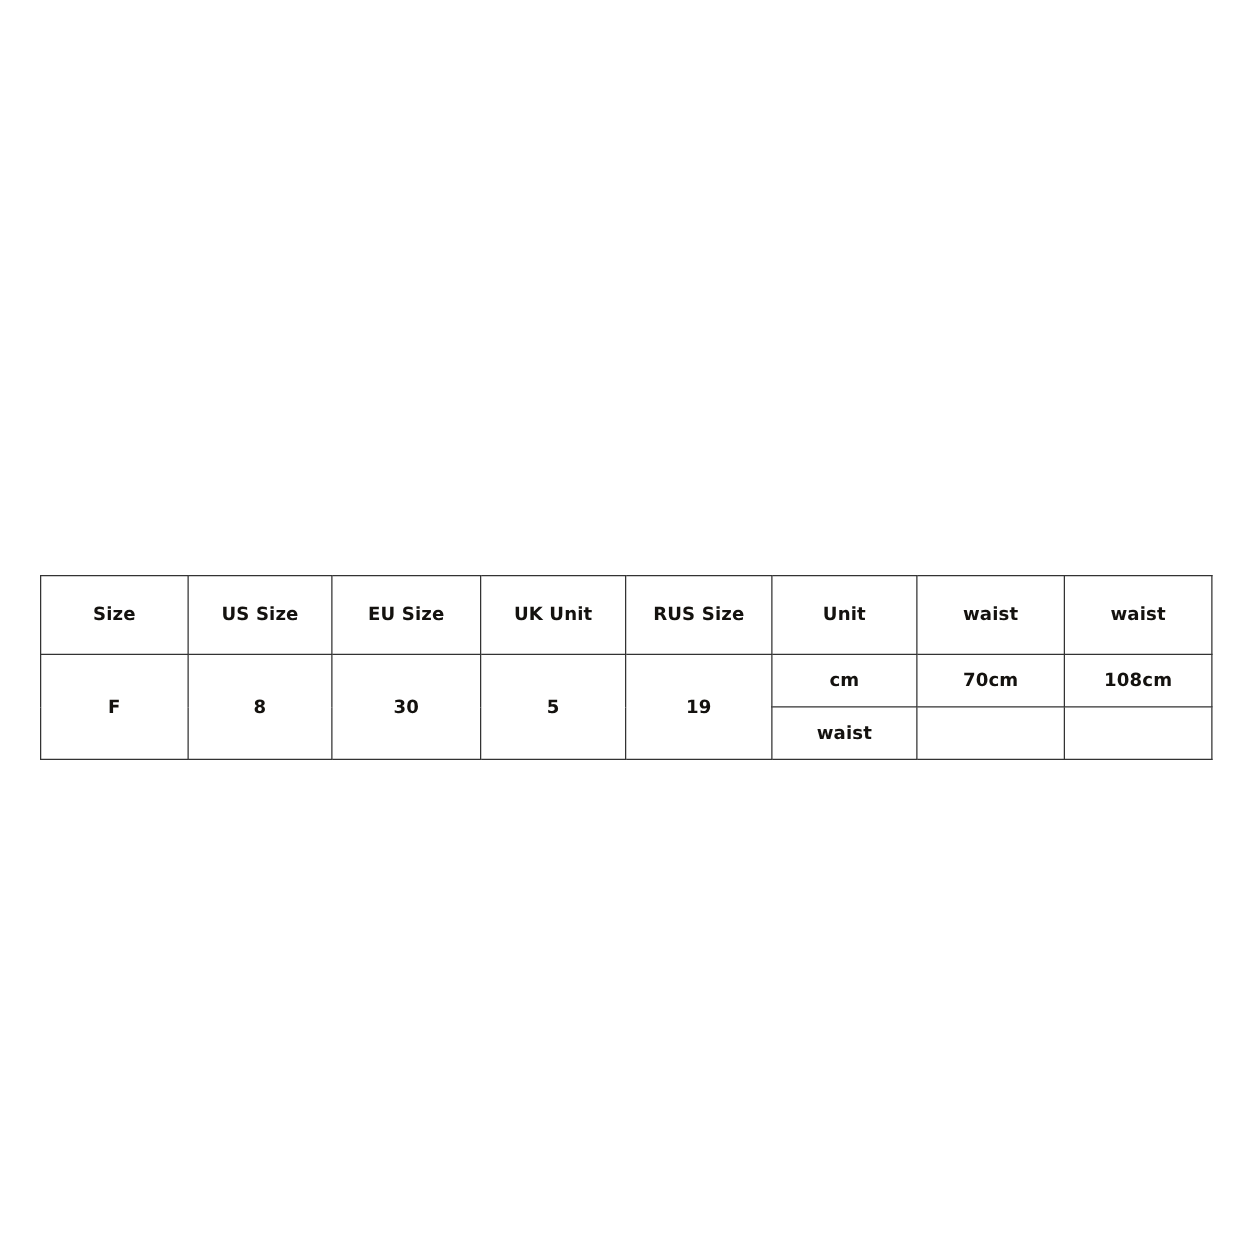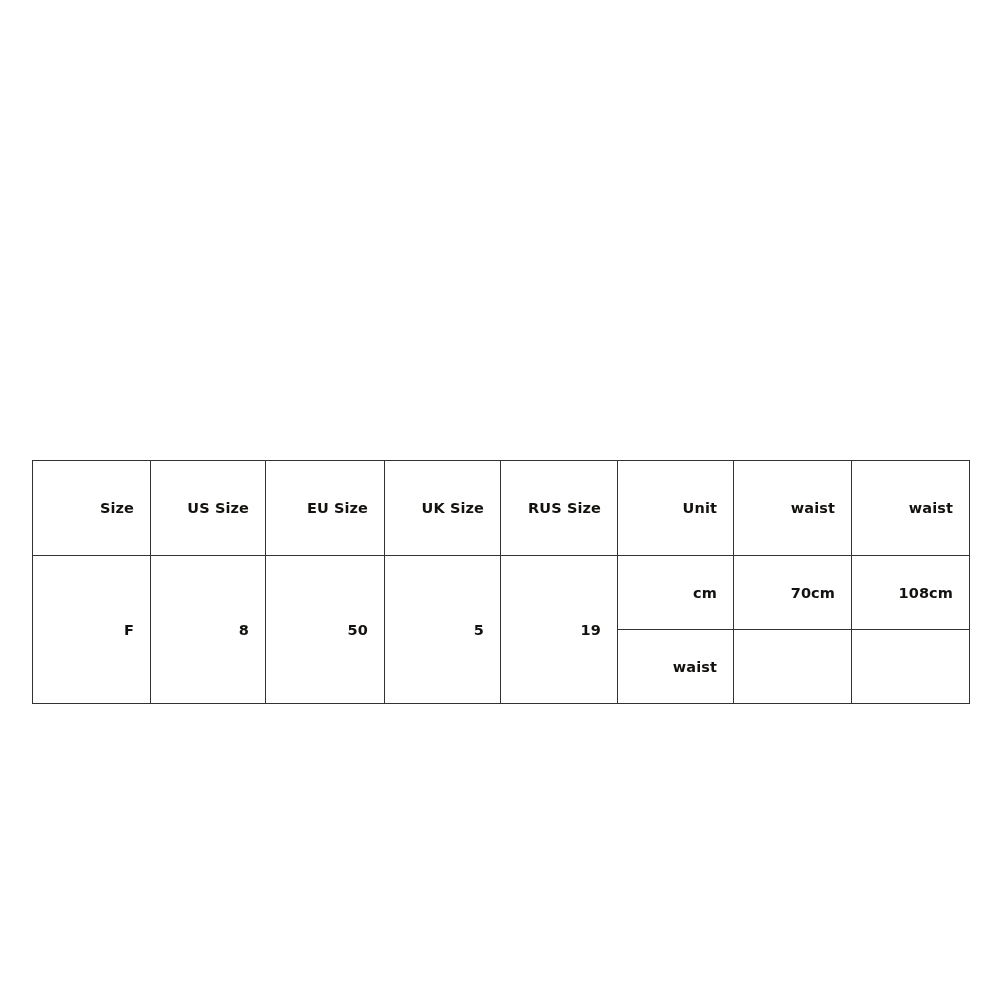--- a/index.html
+++ b/index.html
@@ -23,27 +23,27 @@
     top: 460px;
     width: 937px;
   }
   table.size-table {
     border-collapse: collapse;
     table-layout: fixed;
     width: 937px;
   }
   table.size-table td {
     border: 1.6px solid #333333;
-    text-align: right;
+    text-align: center;
     vertical-align: middle;
     font-weight: bold;
     color: #14120f;
     font-size: 14.5px;
     letter-spacing: 0.1px;
-    padding: 16px;
+    padding: 0;
     background: #ffffff;
   }
   td.hdr {
     background: #96CE17;
     height: 62px;
     border-color: #2f3a10;
     font-size: 14.5px;
   }
   td.body-cell {
     height: 82px;
@@ -86,31 +86,31 @@
         <col class="c4">
           <col class="c5">
           <col class="c6">
           <col class="c7">
       </colgroup>
       <tbody>
         <tr>
           <td class="hdr">Size</td>
           <td class="hdr">US Size</td>
           <td class="hdr">EU Size</td>
-          <td class="hdr">UK Size</td>
+          <td class="hdr">UK Unit</td>
           <td class="hdr">RUS Size</td>
           <td class="hdr">Unit</td>
           <td class="hdr">waist</td>
           <td class="hdr">waist</td>
         </tr>
 
         <tr>
           <td class="body-cell" rowspan="2">F</td>
           <td class="body-cell" rowspan="2">8</td>
-          <td class="body-cell" rowspan="2">50</td>
+          <td class="body-cell" rowspan="2">30</td>
           <td class="body-cell" rowspan="2">5</td>
           <td class="body-cell" rowspan="2">19</td>
           <td class="sub-cell">cm</td>
           <td class="val-cell">70cm</td>
           <td class="val-cell">108cm</td>
         </tr>
 
         <tr>
           <td class="sub-cell">waist</td>
           <td class="empty-cell"></td>

